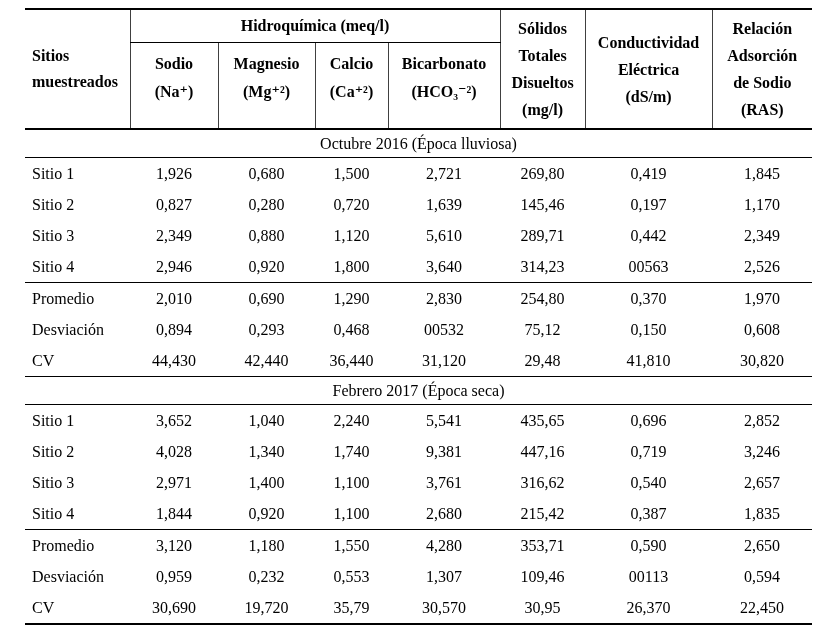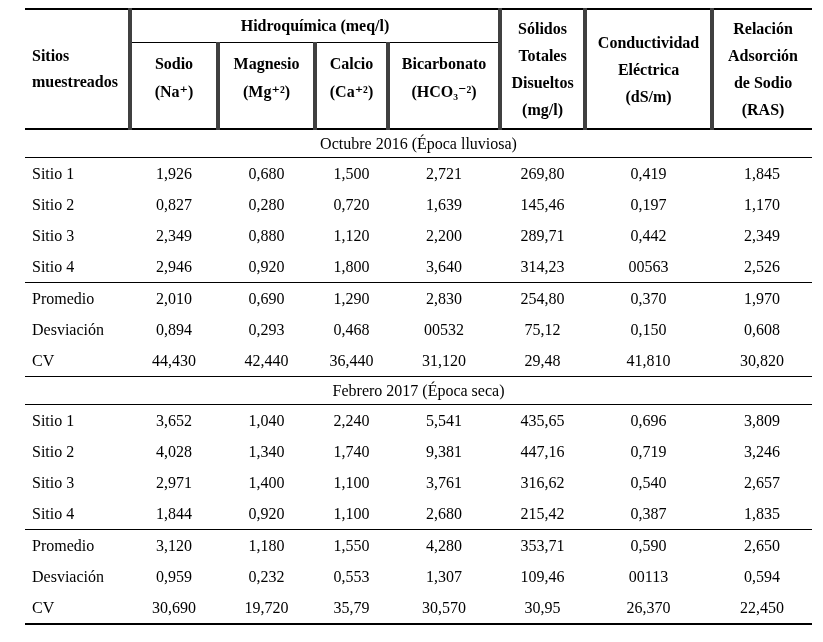--- a/index.html
+++ b/index.html
@@ -32,21 +32,21 @@
   col.c-ras   { width: 100px; }
 
   thead th {
     font-weight: bold;
     padding: 0;
     vertical-align: middle;
     text-align: center;
     border-bottom: 2px solid #000;
     background: #fff;
   }
-  thead th.vline { border-left: 4px solid #404040; }
+  thead th.vline { border-left: 1px solid #404040; }
   th.sites {
     text-align: left;
     vertical-align: middle;
     padding-left: 7px;
     line-height: 26px;
   }
   th.group {
     height: 32px;
     border-bottom: 1px solid #000;
     line-height: 32px;
@@ -167,21 +167,21 @@
         <td class="num">1,639</td>
         <td class="num">145,46</td>
         <td class="num">0,197</td>
         <td class="num">1,170</td>
       </tr>
       <tr>
         <td class="rl">Sitio 3</td>
         <td class="num">2,349</td>
         <td class="num">0,880</td>
         <td class="num">1,120</td>
-        <td class="num">2,200</td>
+        <td class="num">5,610</td>
         <td class="num">289,71</td>
         <td class="num">0,442</td>
         <td class="num">2,349</td>
       </tr>
       <tr class="site-last">
         <td class="rl">Sitio 4</td>
         <td class="num">2,946</td>
         <td class="num">0,920</td>
         <td class="num">1,800</td>
         <td class="num">3,640</td>
@@ -223,21 +223,21 @@
         <td colspan="8">Febrero 2017 (Época seca)</td>
       </tr>
       <tr>
         <td class="rl">Sitio 1</td>
         <td class="num">3,652</td>
         <td class="num">1,040</td>
         <td class="num">2,240</td>
         <td class="num">5,541</td>
         <td class="num">435,65</td>
         <td class="num">0,696</td>
-        <td class="num">3,809</td>
+        <td class="num">2,852</td>
       </tr>
       <tr>
         <td class="rl">Sitio 2</td>
         <td class="num">4,028</td>
         <td class="num">1,340</td>
         <td class="num">1,740</td>
         <td class="num">9,381</td>
         <td class="num">447,16</td>
         <td class="num">0,719</td>
         <td class="num">3,246</td>

